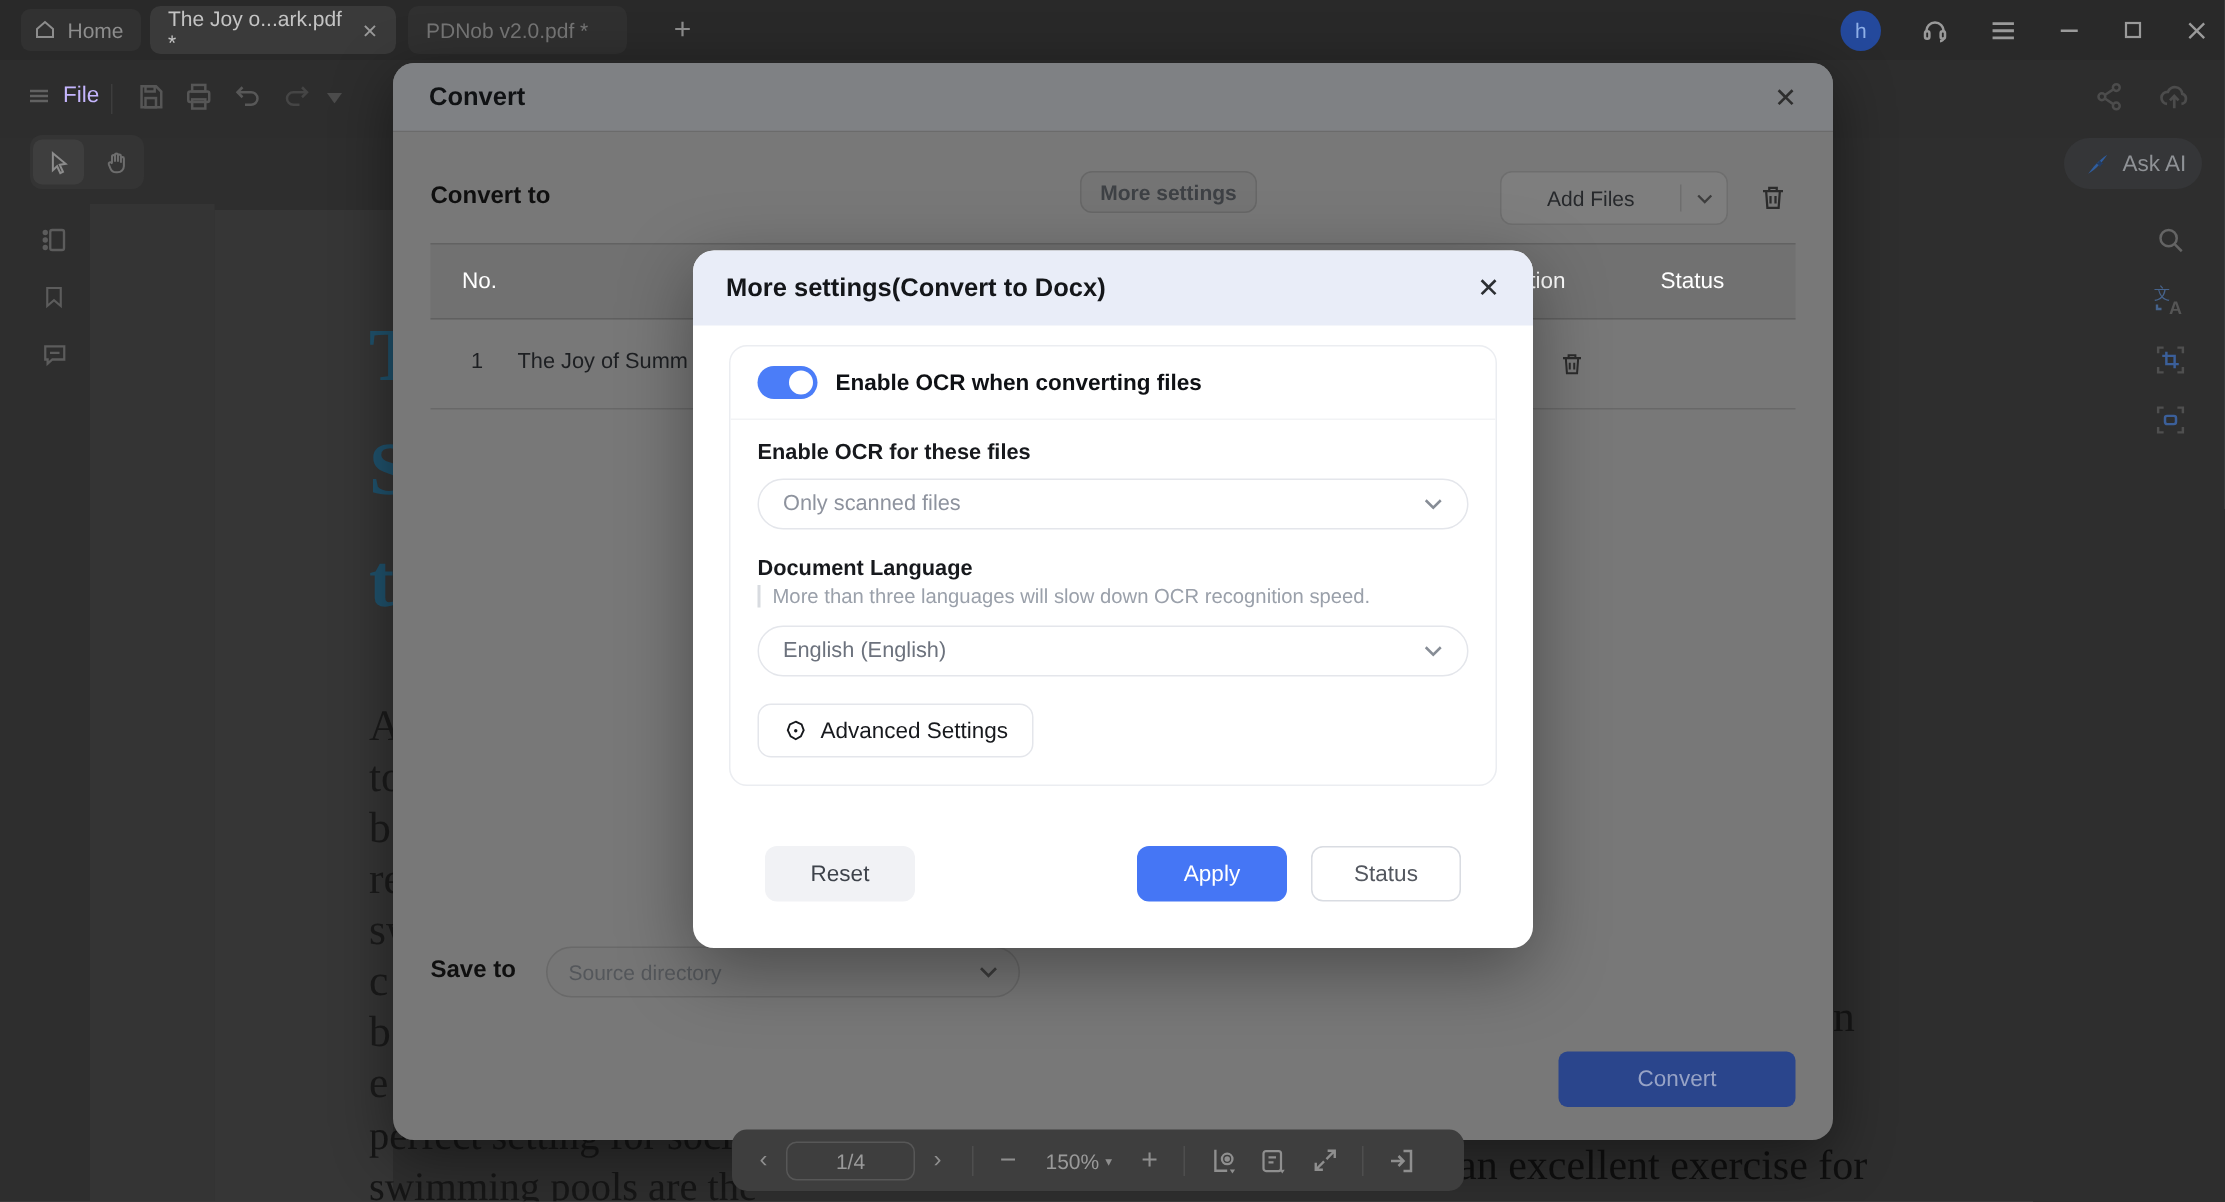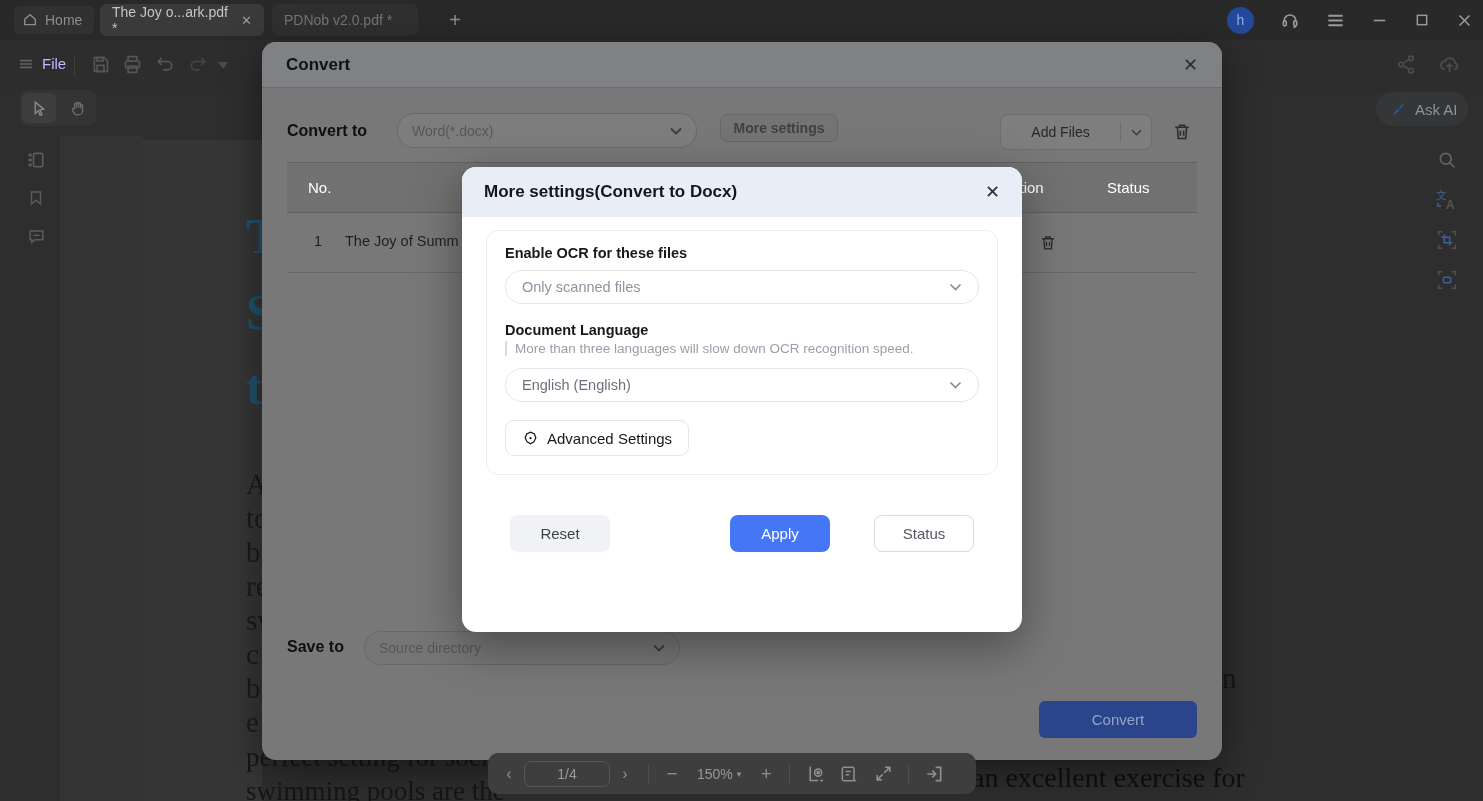--- a/index.html
+++ b/index.html
@@ -119,21 +119,21 @@
   .card-inner { padding:14px 18px 18px 18px; }
   .fld-label { font-size:14.5px; font-weight:bold; color:#17191d; margin-bottom:9px; }
   .ms-select { height:34px; border:1px solid #e4e6eb; border-radius:17px; display:flex; align-items:center;
                padding:0 16px; font-size:14.5px; margin-bottom:18px; }
   .ms-select .chev { margin-left:auto; color:#878d96; }
   .sel-gray { color:#8e939e; }
   .sel-dark { color:#6c727d; }
   .hint { font-size:13.5px; color:#9aa0aa; border-left:2px solid #d8dbe0; padding-left:8px; margin:-6px 0 12px 0; }
   .btn-adv { display:inline-flex; align-items:center; gap:8px; height:36px; padding:0 16px;
              border:1px solid #e4e6eb; border-radius:9px; font-size:15px; color:#17191d; background:#fff; }
-  .modal-foot { display:flex; align-items:center; padding:40px 24px 0 24px;gap:28px; }
+  .modal-foot { display:flex; align-items:center; padding:40px 24px 0 24px; }
   .btn { height:37px; width:100px; border-radius:8px; font-size:15px; display:flex; align-items:center;
          justify-content:center; }
   .btn-reset { background:#f1f2f5; color:#3e434b; }
   .btn-apply { background:#4576f5; color:#ffffff; margin-left:auto; }
   .btn-cancel { background:#fff; border:1px solid #d9dce2; color:#53575f; margin-left:16px; }
 
   svg { display:block; }
 </style>
 </head>
 <body>
@@ -337,28 +337,20 @@
     </div>
   </div>
 
   <div class="cdialog">
     <div class="cdialog-head">
       <span class="cdialog-title">Convert</span>
       <span class="cdialog-x">✕</span>
     </div>
 
     <span class="cv-label" style="left:25px; top:80px">Convert to</span>
-    <div class="dim-select" style="left:135px; top:71px; width:300px; height:35px">
-      <span>Word(*.docx)</span>
-      <span class="chev">
-        <svg width="12" height="8" viewBox="0 0 12 8" fill="none" stroke="#3d3d3d" stroke-width="1.8">
-            <path d="M1 1.5 L6 6.5 L11 1.5"></path>
-          </svg>
-      </span>
-    </div>
     <div class="btn-more">
       <span>More settings</span>
     </div>
     <div class="btn-addfiles">
       <span class="af-label">Add Files</span>
       <span class="af-div"></span>
       <span class="af-chev">
         <svg width="11" height="7" viewBox="0 0 12 8" fill="none" stroke="#3d3d3d" stroke-width="1.8">
             <path d="M1 1.5 L6 6.5 L11 1.5"></path>
           </svg>
@@ -443,20 +435,26 @@
     </div>
   </div>
 
   <div class="modal">
     <div class="modal-head">
       <span class="modal-title">More settings(Convert to Docx)</span>
       <span class="modal-x">✕</span>
     </div>
     <div class="modal-body">
       <div class="ms-card">
+        <div class="toggle-row">
+          <div class="toggle">
+              <span class="knob"></span>
+            </div>
+          <span class="toggle-label">Enable OCR when converting files</span>
+        </div>
         <div class="card-inner">
           <div class="fld-label">Enable OCR for these files</div>
           <div class="ms-select">
             <span class="sel-gray">Only scanned files</span>
             <span class="chev">
               <svg width="13" height="8" viewBox="0 0 12 8" fill="none" stroke="#878d96" stroke-width="1.7">
                   <path d="M1 1.5 L6 6.5 L11 1.5"></path>
                 </svg>
             </span>
           </div>

